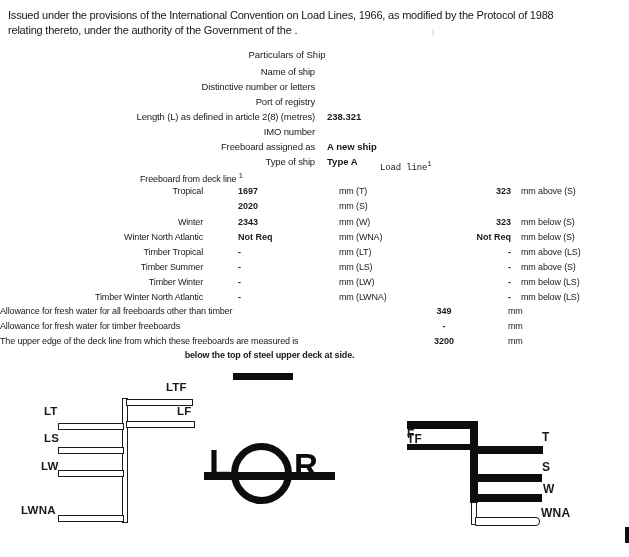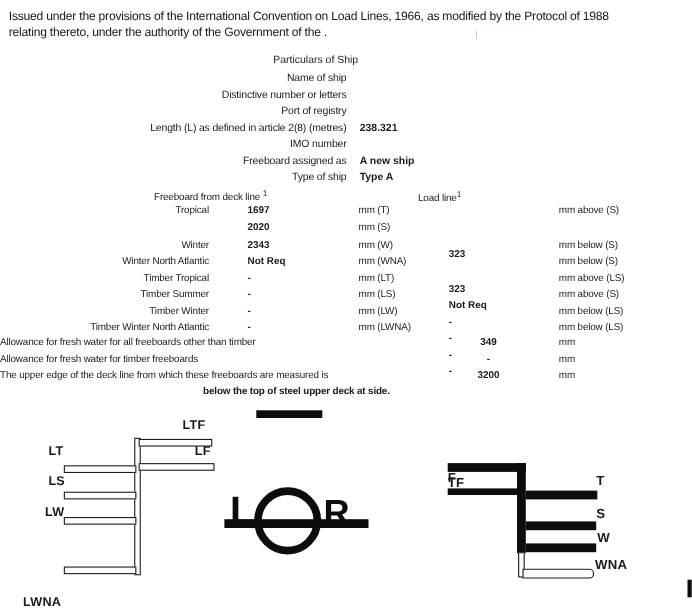--- a/index.html
+++ b/index.html
@@ -6,27 +6,27 @@
   #page{
     position:relative;width:629px;height:557px;background:#fff;overflow:hidden;
     font-family:"Liberation Sans",sans-serif;color:#1a1a1a;
   }
   .abs{position:absolute;white-space:nowrap;}
   .h-text{font-size:11px;letter-spacing:-0.2px;color:#161616;}
   .p-label{font-size:9.5px;letter-spacing:-0.15px;left:0;width:315px;text-align:right;}
   .p-value{font-size:9.5px;font-weight:bold;left:327px;}
   .t-text{font-size:9px;letter-spacing:-0.15px;}
   .title{font-size:9.5px;}
-  .trow{position:absolute;left:0;width:579px;height:13px;}
+  .trow{position:absolute;left:13px;width:579px;height:13px;}
   .prow{position:absolute;left:0;width:629px;height:13px;}
   .arow{position:absolute;left:0;width:629px;height:13px;}
   .col-label{font-size:9px;letter-spacing:-0.15px;left:0;width:190px;text-align:right;}
   .col-value{font-size:9px;font-weight:bold;left:225px;width:90px;}
   .col-unit{font-size:9px;letter-spacing:-0.15px;left:326px;}
-  .col-rvalue{font-size:9px;font-weight:bold;left:408px;width:90px;text-align:left;margin-top:40px;}
+  .col-rvalue{font-size:9px;font-weight:bold;left:408px;width:90px;text-align:right;}
   .col-runit{font-size:9px;letter-spacing:-0.15px;left:508px;}
   .col-rnote{font-size:9px;letter-spacing:-0.15px;left:398px;width:158px;text-align:center;}
   .a-label{font-size:9px;letter-spacing:-0.15px;left:0;width:389px;text-align:left;}
   .a-value{font-size:9px;font-weight:bold;left:404px;width:80px;text-align:center;}
   .a-unit{font-size:9px;letter-spacing:-0.15px;left:508px;}
   .faded{font-size:8px;color:#b9b9b9;letter-spacing:1px;}
   
   .oline{position:absolute;border:1.4px solid #1b1b1b;background:#fff;box-sizing:border-box;}
   .sline{position:absolute;background:#0d0d0d;}
   .dlabel{position:absolute;font-weight:bold;font-size:11.5px;letter-spacing:0.2px;white-space:nowrap;}
@@ -69,21 +69,21 @@
   <div class="prow" style="top:141px;">
     <span class="abs p-label">Freeboard assigned as</span>
     <span class="abs p-value">A new ship</span>
   </div>
   <div class="prow" style="top:156px;">
     <span class="abs p-label">Type of ship</span>
     <span class="abs p-value">Type A</span>
   </div>
 
   <div class="abs t-text" style="left:140px;top:171px;"><span>Freeboard from deck line </span><sup>1</sup></div>
-  <div class="abs t-text" style="left:380px;top:172px;"><span>Load line</span><sup>1</sup></div>
+  <div class="abs t-text" style="left:380px;top:160px;font-family:Liberation Mono, monospace;"><span>Load line</span><sup>1</sup></div>
 
   <div class="trow" style="top:186px;">
     <span class="abs col-label">Tropical</span>
     <span class="abs col-value">1697</span>
     <span class="abs col-unit">mm (T)</span>
     <span class="abs col-rvalue">323</span>
     <span class="abs col-runit">mm above (S)</span>
   </div>
   <div class="trow" style="top:201px;">
     <span class="abs col-value">2020</span>
@@ -155,21 +155,21 @@
     <div class="oline" style="left:126px;top:421px;width:69px;height:7px;"></div>
     <div class="oline" style="left:58px;top:423px;width:66px;height:7px;"></div>
     <div class="oline" style="left:58px;top:447px;width:66px;height:7px;"></div>
     <div class="oline" style="left:58px;top:470px;width:66px;height:7px;"></div>
     <div class="oline" style="left:58px;top:515px;width:66px;height:7px;"></div>
     <div class="dlabel" style="left:166px;top:381px;">LTF</div>
     <div class="dlabel" style="left:177px;top:405px;">LF</div>
     <div class="dlabel" style="left:44px;top:405px;">LT</div>
     <div class="dlabel" style="left:44px;top:432px;">LS</div>
     <div class="dlabel" style="left:41px;top:460px;">LW</div>
-    <div class="dlabel" style="left:21px;top:504px;margin-top:38px;">LWNA</div>
+    <div class="dlabel" style="left:21px;top:504px;">LWNA</div>
   </div>
 
   <div>
     <div class="sline" style="left:233px;top:373px;width:60px;height:7px;"></div>
     <div class="ring"></div>
     <div class="ringbar"></div>
     <div class="bigletter" style="left:209px;top:446px;font-size:36px;">L</div>
     <div class="bigletter" style="left:294px;top:449px;font-size:33px;">R</div>
   </div>
 

